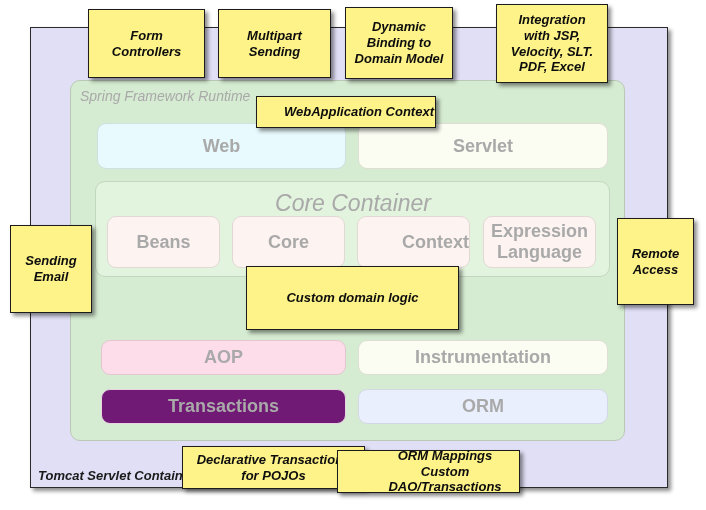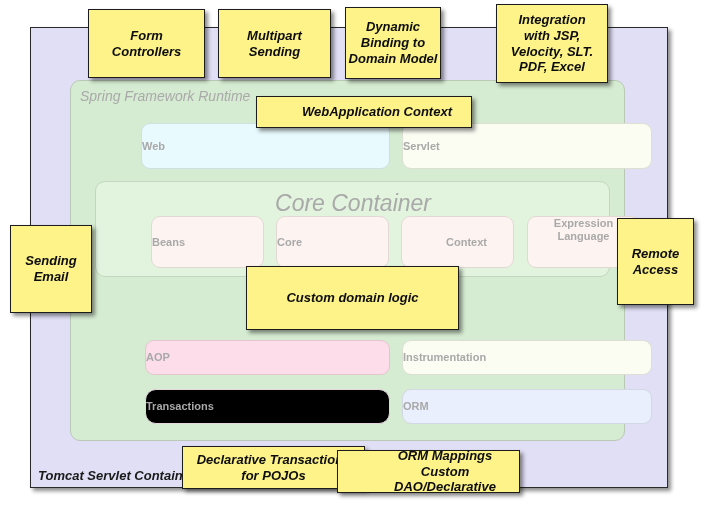--- a/index.html
+++ b/index.html
@@ -70,34 +70,33 @@
     top: 190px;
     left: 0;
     z-index: 3;
   }
   
   .module {
     border-radius: 9px;
     border: 1px solid #d3d3cf;
     display: flex;
     align-items: center;
-    justify-content: flex-start;
+    justify-content: center;
     text-align: center;
-    font-size: 11px;
+    font-size: 18px;
     font-weight: bold;
     color: #a9a9a9;
     line-height: 1.15;
-    margin-left: 44px;
   }
   .m-web        { background: #e8fafd; border-color: #cfdfe2; }
   .m-servlet    { background: #fbfdf3; border-color: #dcdfd2; }
   .m-beige      { background: #fdf4f1; border-color: #e2d8d4; }
   .m-aop        { background: #fcdde9; border-color: #e4c6d1; }
   .m-instr      { background: #fbfdf3; border-color: #dcdfd2; }
-  .m-trans      { background: #000000; border-color: #e6d6e0; border-radius: 11px; }
+  .m-trans      { background: #701a75; border-color: #e6d6e0; }
   .m-orm        { background: #e9effc; border-color: #d2d8e4; }
 
   
   .note {
     background: #fdf389;
     border: 1px solid #1c1c1c;
     box-shadow: 3px 3px 4px rgba(0,0,0,0.45);
     display: flex;
     align-items: center;
     justify-content: center;
@@ -171,34 +170,34 @@
   <div class="box note" style="left:88px; top:9px; width:117px; height:69px; flex-direction:column;">
     <span>Form</span>
     <span>Controllers</span>
   </div>
 
   <div class="box note" style="left:218px; top:9px; width:113px; height:69px; flex-direction:column;">
     <span>Multipart</span>
     <span>Sending</span>
   </div>
 
-  <div class="box note" style="left:345px; top:7px; width:96px; height:72px; flex-direction:column;">
+  <div class="box note" style="left:345px; top:7px; width:108px; height:72px; flex-direction:column;">
     <span>Dynamic</span>
     <span>Binding to</span>
     <span>Domain Model</span>
   </div>
 
   <div class="box note" style="left:496px; top:4px; width:112px; height:79px; flex-direction:column;">
     <span>Integration</span>
     <span>with JSP,</span>
     <span>Velocity, SLT.</span>
     <span>PDF, Excel</span>
   </div>
 
-  <div class="box note" style="left:256px; top:96px; width:216px; height:32px;padding-left:26px;">
+  <div class="box note" style="left:256px; top:96px; width:180px; height:32px;padding-left:26px;">
     <span>WebApplication Context</span>
   </div>
 
   <div class="box note" style="left:10px; top:225px; width:82px; height:88px; flex-direction:column;">
     <span>Sending</span>
     <span>Email</span>
   </div>
 
   <div class="box note" style="left:617px; top:218px; width:77px; height:87px; flex-direction:column;">
     <span>Remote</span>
@@ -209,16 +208,16 @@
     <span>Custom domain logic</span>
   </div>
 
   <div class="box note" style="left:182px; top:446px; width:183px; height:43px; flex-direction:column;">
     <span>Declarative Transactions</span>
     <span>for POJOs</span>
   </div>
 
   <div class="box note" style="left:337px; top:450px; width:183px; height:43px; flex-direction:column;padding-left:33px;">
     <span>ORM Mappings</span>
-    <span>Custom DAO/Declarative</span>
+    <span>Custom DAO/Transactions</span>
   </div>
 
 </div>
 
 </body></html>

